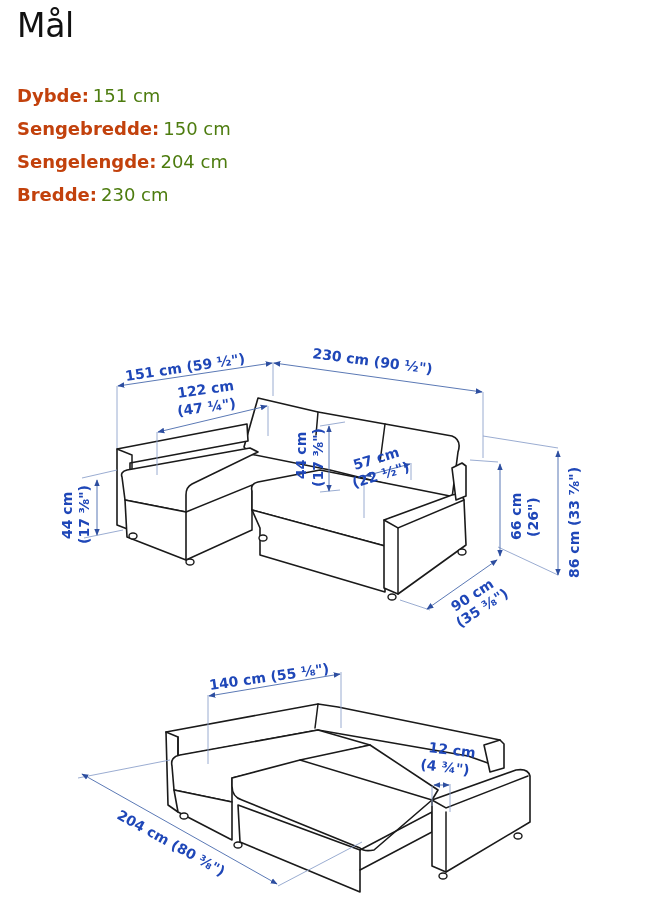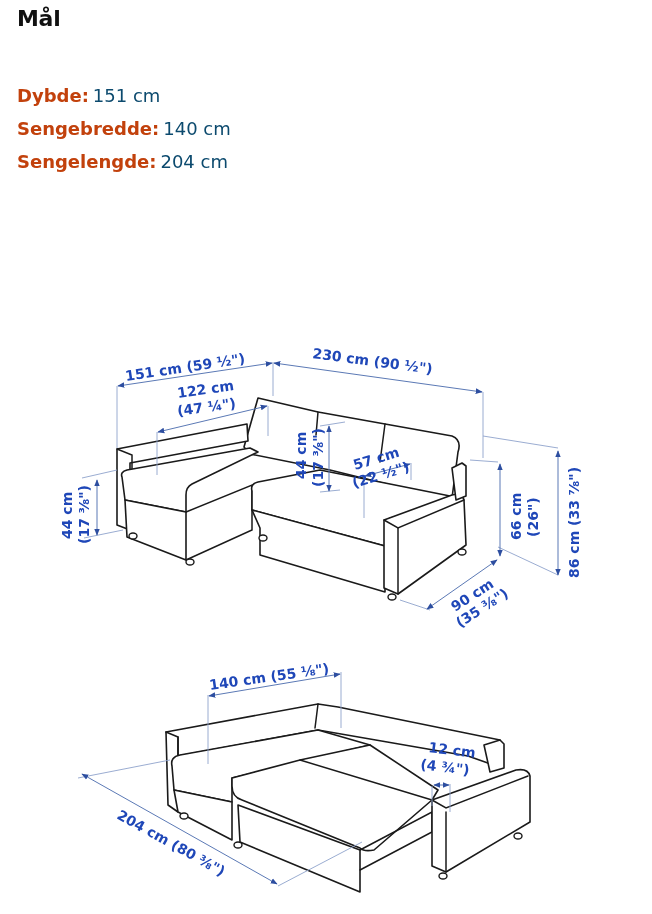--- a/index.html
+++ b/index.html
@@ -1,42 +1,43 @@
 <!DOCTYPE html>
 <html><head>
 <meta charset="utf-8">
 <style>
   html, body { margin: 0; padding: 0; background: #ffffff; }
   body { width: 652px; height: 914px; position: relative; overflow: hidden;
          font-family: "DejaVu Sans", "Liberation Sans", sans-serif; color: #111111; }
   .title { position: absolute; left: 17px; top: 6px; margin: 0;
-           font-size: 22px; font-weight: bold; color: #111111; letter-spacing: -0.3px; }
+           font-size: 33px; font-weight: normal; color: #111111; letter-spacing: -0.3px; }
   .dims { position: absolute; left: 17px; top: 79px; margin: 0; padding: 0; list-style: none; }
   .dims li { font-size: 18px; line-height: 33px; color: #484848; white-space: nowrap; }
   .dims .lbl { font-weight: bold; color: #c2410c; }
-  .dims .val { font-weight: normal; color: #0c4a6e; margin-left: 4px; }
+  .dims .val { font-weight: normal; color: #4d7c0f; margin-left: 4px; }
   .figure { position: absolute; left: 0; top: 300px; width: 652px; height: 614px; }
   .figure svg { display: block; }
   .outline { fill: #ffffff; stroke: #1a1a1a; stroke-width: 1.6; stroke-linejoin: round; stroke-linecap: round; }
   .line { fill: none; stroke: #1a1a1a; stroke-width: 1.5; stroke-linecap: round; }
   .dimline { fill: none; stroke: #5b79b5; stroke-width: 1; }
   .ext { fill: none; stroke: #8ea3cc; stroke-width: 0.9; }
   .arrow { fill: #2d4ea0; }
   .dimtext { fill: #1f47b8; font-family: "DejaVu Sans", sans-serif; font-weight: bold; font-size: 14px; }
   .foot { fill: #ffffff; stroke: #1a1a1a; stroke-width: 1.4; }
 </style>
 </head>
 <body>
 
 <h1 class="title">Mål</h1>
 
 <ul class="dims">
   <li><span class="lbl">Dybde:</span><span class="val">151 cm</span></li>
-  <li><span class="lbl">Sengebredde:</span><span class="val">140 cm</span></li>
+  <li><span class="lbl">Sengebredde:</span><span class="val">150 cm</span></li>
   <li><span class="lbl">Sengelengde:</span><span class="val">204 cm</span></li>
+  <li><span class="lbl">Bredde:</span><span class="val">230 cm</span></li>
 </ul>
 
 <div class="figure">
 <svg width="652" height="614" viewBox="0 300 652 614" xmlns="http://www.w3.org/2000/svg">
   <defs>
     <marker id="ah" viewBox="0 0 10 10" refX="9" refY="5" markerWidth="7" markerHeight="7" orient="auto-start-reverse">
       <path d="M0,1 L10,5 L0,9 z" class="arrow"></path>
     </marker>
   </defs>
 

